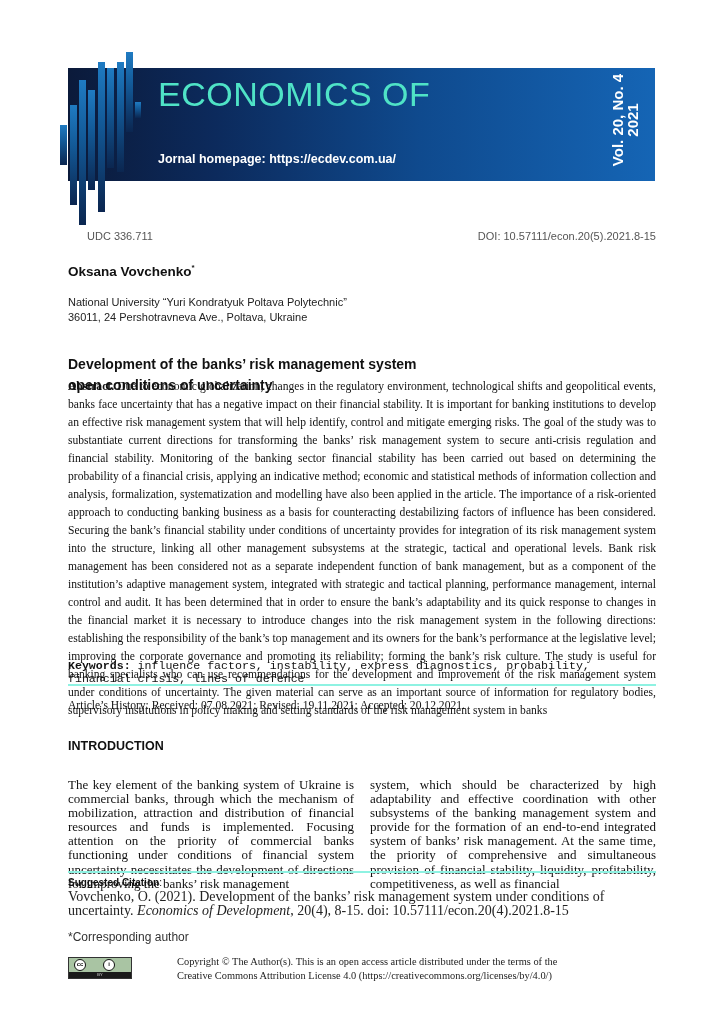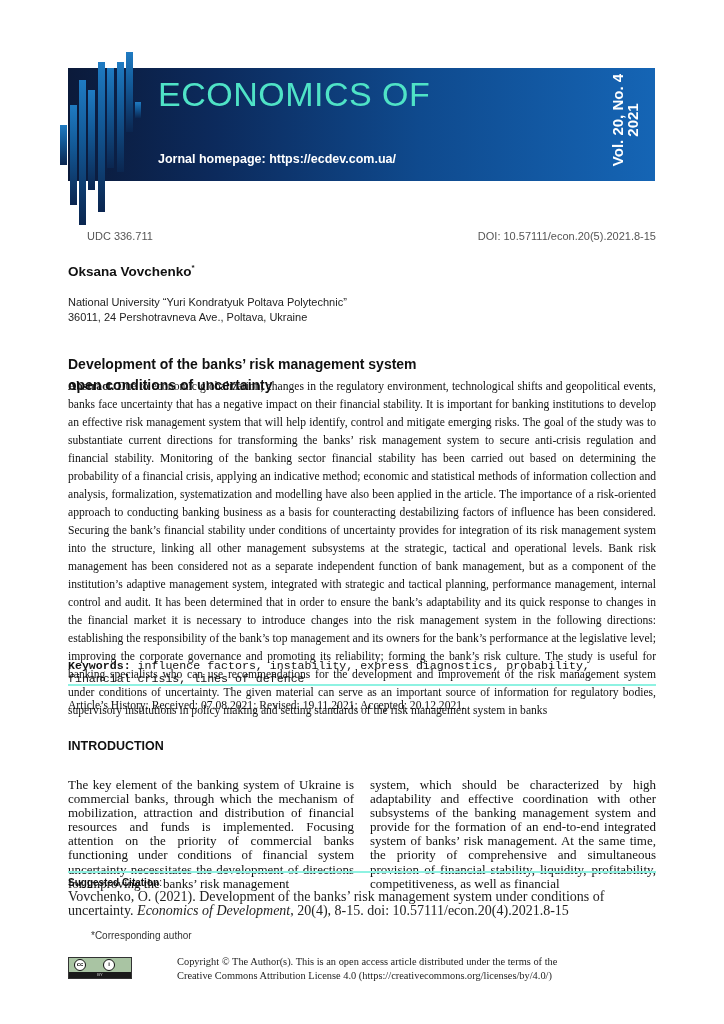--- a/index.html
+++ b/index.html
@@ -31,21 +31,21 @@
 
   .intro-h { position: absolute; left: 68px; top: 739px; font-family: "Liberation Sans", sans-serif; font-weight: bold; font-size: 12.5px; color: #111; }
   .col { position: absolute; top: 778px; width: 286px; font-size: 13px; line-height: 14.1px; text-align: justify; color: #111; }
   .col1 { left: 68px; }
   .col2 { left: 370px; }
 
   .rule2 { top: 871px; }
   .cite-h { position: absolute; left: 68px; top: 877px; font-family: "Liberation Sans", sans-serif; font-weight: bold; font-size: 10px; color: #111; }
   .cite { position: absolute; left: 68px; top: 890px; width: 588px; font-size: 14px; line-height: 14px; color: #222; }
   .cite i { font-style: italic; }
-  .corr { position: absolute; left: 68px; top: 930px; font-family: "Liberation Sans", sans-serif; font-size: 10px; color: #333; margin-left: 23px; }
+  .corr { position: absolute; left: 68px; top: 930px; font-family: "Liberation Sans", sans-serif; font-size: 12px; color: #333; }
 
   .cc { position: absolute; left: 68px; top: 957px; width: 64px; height: 22px; background: #a9c4a3; border: 1px solid #333; box-sizing: border-box; }
   .cc .by-strip { position: absolute; left: 0; bottom: 0; width: 100%; height: 6px; background: #1a1a1a; color: #ddd; font-size: 4px; font-family: "Liberation Sans", sans-serif; text-align: center; line-height: 6px; }
   .cc .circ { position: absolute; top: 1px; width: 12px; height: 12px; border-radius: 50%; background: #fff; border: 1.5px solid #111; box-sizing: border-box; font-family: "Liberation Sans", sans-serif; font-size: 6px; font-weight: bold; text-align: center; line-height: 9px; color: #111; }
   .copyright { position: absolute; left: 177px; top: 955px; font-size: 10.4px; line-height: 14px; color: #222; }
 </style>
 </head>
 <body>
 
 <div class="banner"></div>

